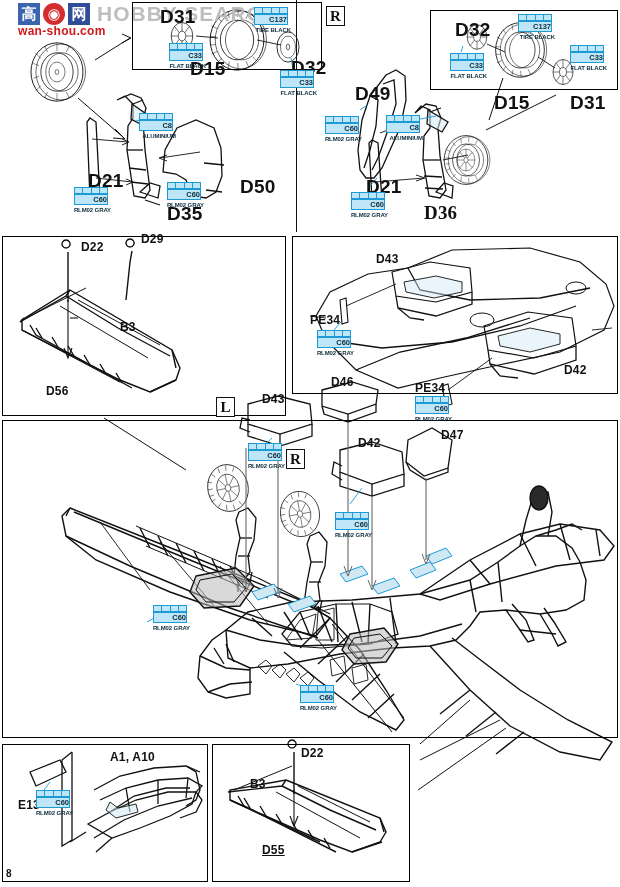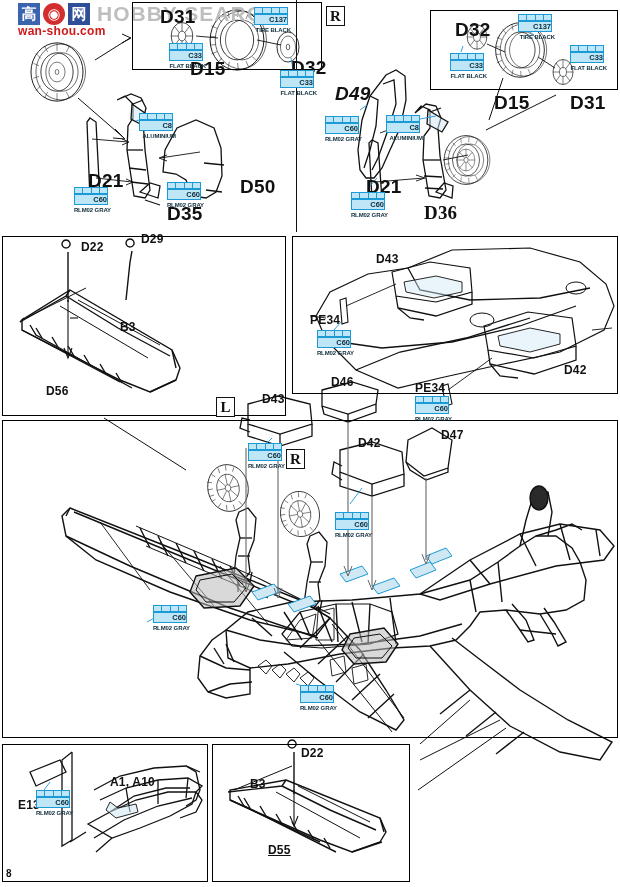--- a/index.html
+++ b/index.html
@@ -613,40 +613,40 @@
   <div id="labels-layer">
       <div class="plabel sz13" style="left: 148px; top: 6px;">D31</div>
       <div class="plabel sz13" style="left: 178px; top: 58px;">D15</div>
       <div class="plabel sz13" style="left: 279px; top: 57px;">D32</div>
       <div class="plabel sz13" style="left: 443px; top: 19px;">D32</div>
       <div class="plabel sz13" style="left: 482px; top: 92px;">D15</div>
       <div class="plabel sz13" style="left: 558px; top: 92px;">D31</div>
       <div class="plabel sz13" style="left: 76px; top: 170px;">D21</div>
       <div class="plabel sz13" style="left: 155px; top: 203px;">D35</div>
       <div class="plabel sz13" style="left: 228px; top: 176px;">D50</div>
-      <div class="plabel sz13" style="left: 323px; top: 83px; font-style: italic;">D49</div>
+      <div class="plabel sz13" style="left: 343px; top: 83px;">D49</div>
       <div class="plabel sz13" style="left: 354px; top: 176px;">D21</div>
       <div class="plabel sz13" style="left: 412px; top: 202px; font-family: Liberation Serif, serif;">D36</div>
       <div class="plabel sz12" style="left: 81px; top: 240px;">D22</div>
       <div class="plabel sz12" style="left: 141px; top: 232px;">D29</div>
       <div class="plabel sz12" style="left: 120px; top: 320px;">B3</div>
       <div class="plabel sz12" style="left: 46px; top: 384px;">D56</div>
       <div class="plabel sz12" style="left: 376px; top: 252px;">D43</div>
       <div class="plabel sz12" style="left: 310px; top: 313px;">PE34</div>
       <div class="plabel sz12" style="left: 415px; top: 381px;">PE34</div>
       <div class="plabel sz12" style="left: 564px; top: 363px;">D42</div>
       <div class="plabel sz12" style="left: 262px; top: 392px;">D43</div>
       <div class="plabel sz12" style="left: 331px; top: 375px;">D46</div>
       <div class="plabel sz12" style="left: 358px; top: 436px;">D42</div>
       <div class="plabel sz12" style="left: 441px; top: 428px;">D47</div>
       <div class="plabel sz12" style="left: 18px; top: 778px; margin-top: 20px;">E13</div>
-      <div class="plabel sz12" style="left: 110px; top: 775px;">A1, A10</div>
+      <div class="plabel sz12" style="left: 110px; top: 750px;">A1, A10</div>
       <div class="plabel sz12" style="left: 301px; top: 746px;">D22</div>
       <div class="plabel sz12" style="left: 250px; top: 777px;">B3</div>
-      <div class="plabel sz12" style="left: 268px; top: 843px; text-decoration: underline;">D55</div>
+      <div class="plabel sz12" style="left: 262px; top: 843px; text-decoration: underline;">D55</div>
     </div>
 
   <div id="paint-layer">
       <div class="paint" style="left: 166px; top: 43px;">
         <div class="swatches">
           <i></i>
           <i></i>
           <i></i>
           <i></i>
         </div>

